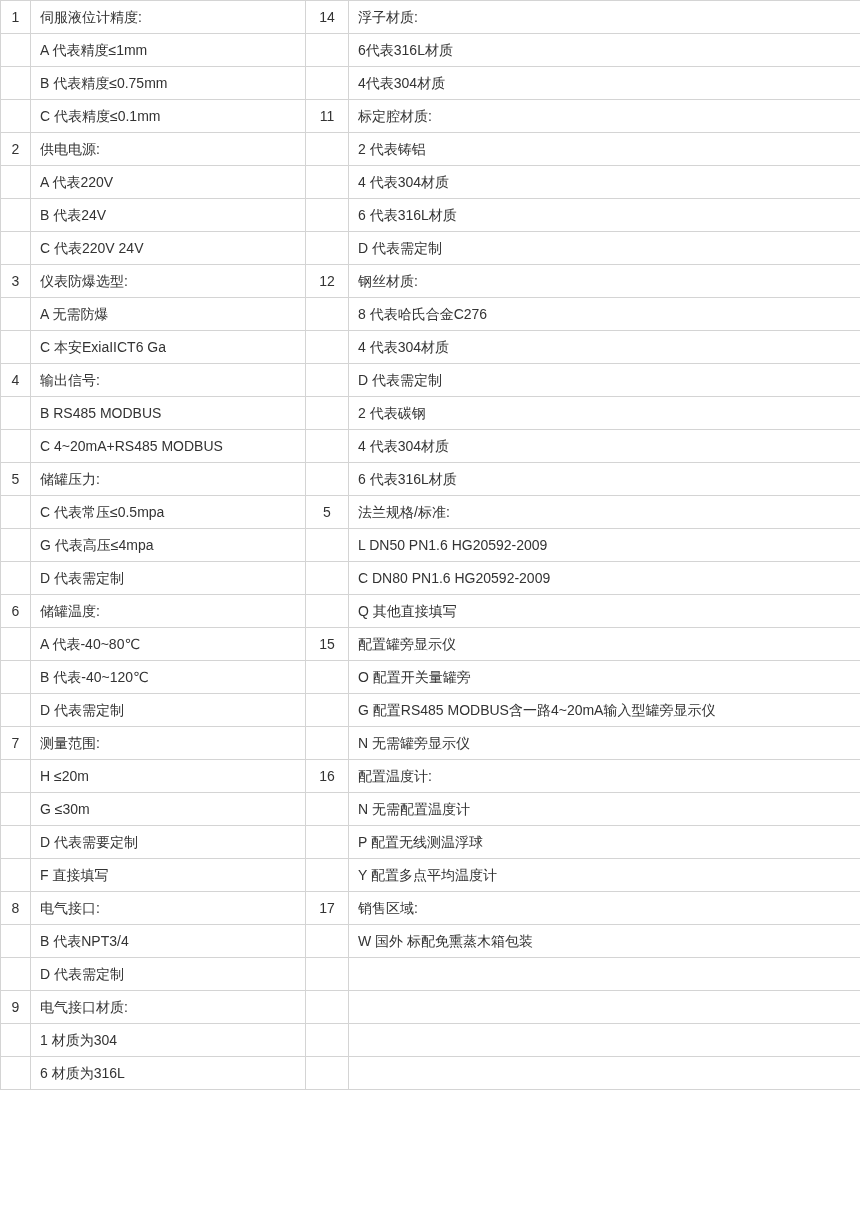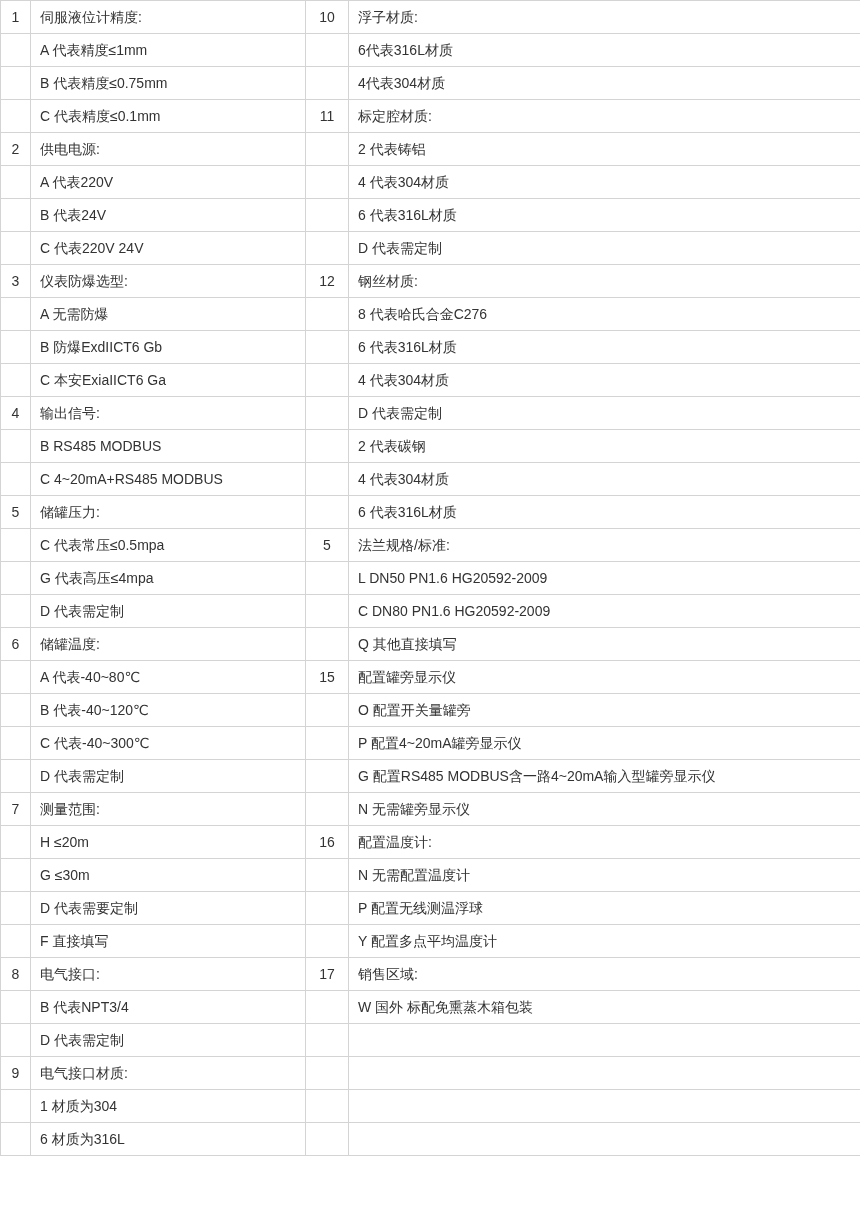--- a/index.html
+++ b/index.html
@@ -47,21 +47,21 @@
   <colgroup>
     <col class="c-idx-left">
     <col class="c-text-left">
     <col class="c-idx-right">
     <col class="c-text-right">
   </colgroup>
   <tbody>
   <tr>
     <td class="num">1</td>
     <td class="text">伺服液位计精度:</td>
-    <td class="num">10</td>
+    <td class="num">14</td>
     <td class="text">浮子材质:</td>
   </tr>
 
   <tr>
     <td class="num"></td>
     <td class="text">A 代表精度≤1mm</td>
     <td class="num"></td>
     <td class="text">6代表316L材质</td>
   </tr>
 
@@ -114,26 +114,20 @@
     <td class="text">钢丝材质:</td>
   </tr>
 
   <tr>
     <td class="num"></td>
     <td class="text">A 无需防爆</td>
     <td class="num"></td>
     <td class="text">8 代表哈氏合金C276</td>
   </tr>
 
-  <tr>
-    <td class="num"></td>
-    <td class="text">B 防爆ExdIICT6 Gb</td>
-    <td class="num"></td>
-    <td class="text">6 代表316L材质</td>
-  </tr>
 
   <tr>
     <td class="num"></td>
     <td class="text">C 本安ExiaIICT6 Ga</td>
     <td class="num"></td>
     <td class="text">4 代表304材质</td>
   </tr>
 
   <tr>
     <td class="num">4</td>
@@ -199,26 +193,20 @@
     <td class="text">配置罐旁显示仪</td>
   </tr>
 
   <tr>
     <td class="num"></td>
     <td class="text">B 代表-40~120℃</td>
     <td class="num"></td>
     <td class="text">O 配置开关量罐旁</td>
   </tr>
 
-  <tr>
-    <td class="num"></td>
-    <td class="text">C 代表-40~300℃</td>
-    <td class="num"></td>
-    <td class="text">P 配置4~20mA罐旁显示仪</td>
-  </tr>
 
   <tr>
     <td class="num"></td>
     <td class="text">D 代表需定制</td>
     <td class="num"></td>
     <td class="text">G 配置RS485 MODBUS含一路4~20mA输入型罐旁显示仪</td>
   </tr>
 
   <tr>
     <td class="num">7</td>

